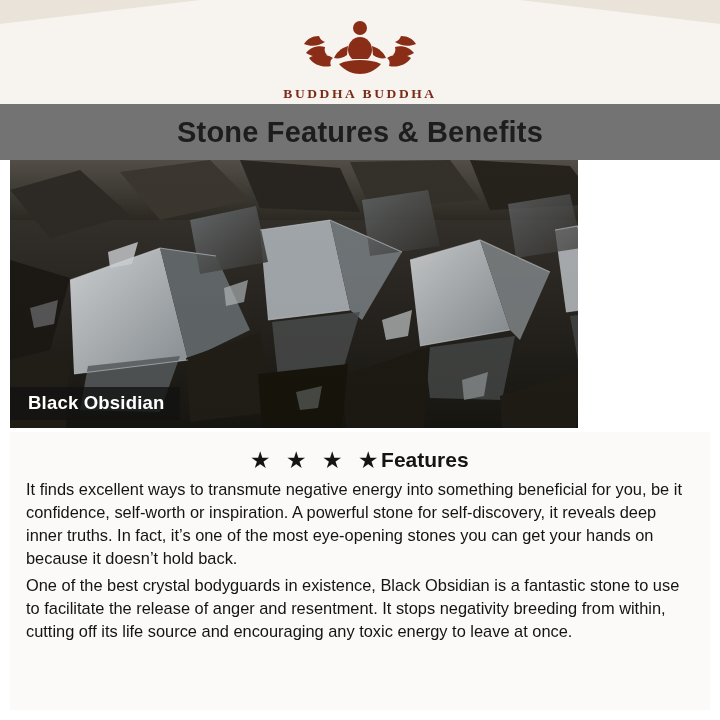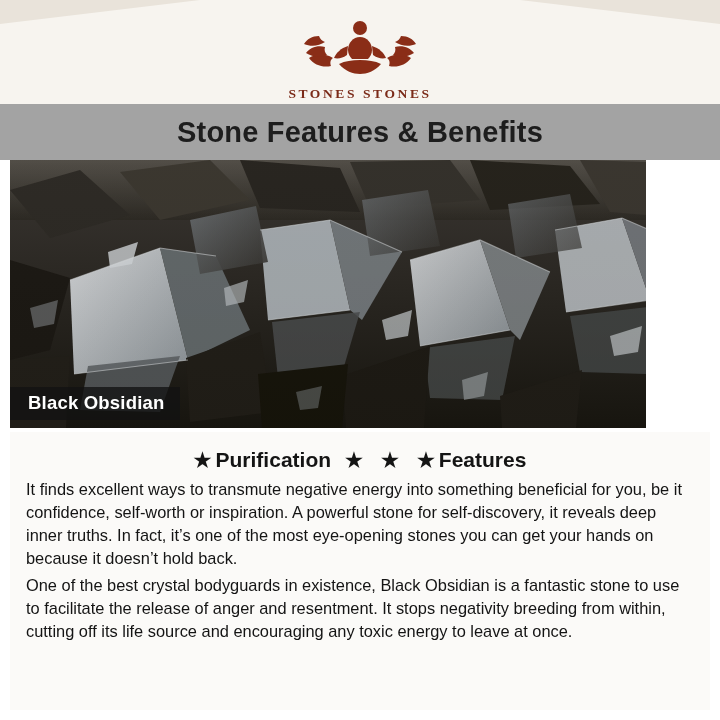--- a/index.html
+++ b/index.html
@@ -58,38 +58,38 @@
     font-weight: bold;
     font-family: "Liberation Serif", serif;
   }
 
   
   .title-bar {
     position: absolute;
     left: 0; top: 104px;
     width: 720px;
     height: 56px;
-    background: #a3a3a3;
+    background: #737373;
     display: flex;
     align-items: center;
     justify-content: center;
   }
   .title-bar .title-text {
     font-size: 29px;
     font-weight: bold;
     color: #1d1d1d;
     font-family: "Liberation Sans", sans-serif;
     letter-spacing: 0.2px;
   }
 
   
   .hero {
     position: absolute;
     left: 10px; top: 160px;
-    width: 636px;
+    width: 568px;
     height: 268px;
     overflow: hidden;
     background: #2a2724;
   }
   .hero .rocks {
     position: absolute;
     left: 0; top: 0;
     width: 700px;
     height: 268px;
   }
@@ -191,21 +191,21 @@
           <path d="M44 50c6 7 14 10 21 10s15-3 21-10c-6-3-13-4-21-4s-15 1-21 4z"></path>
 
           <path d="M38 44c-9-5-18-4-24 0 5 7 14 10 22 8-1-3-1-6 2-8z"></path>
           <path d="M92 44c9-5 18-4 24 0-5 7-14 10-22 8 1-3 1-6-2-8z"></path>
           <path d="M30 33c-8-2-15 1-19 6 6 4 14 5 21 2-2-2-3-5-2-8z"></path>
           <path d="M100 33c8-2 15 1 19 6-6 4-14 5-21 2 2-2 3-5 2-8z"></path>
           <path d="M24 22c-7 0-12 3-15 8 7 3 15 2 21-2-3-1-5-3-6-6z"></path>
           <path d="M106 22c7 0 12 3 15 8-7 3-15 2-21-2 3-1 5-3 6-6z"></path>
         </g>
       </svg>
-      <div class="brand-name">STONES STONES</div>
+      <div class="brand-name">BUDDHA BUDDHA</div>
     </div>
   </div>
 
   <div class="title-bar">
     <div class="title-text">Stone Features &amp; Benefits</div>
   </div>
 
   <div class="hero">
     <svg class="rocks" viewBox="0 0 700 268" preserveAspectRatio="none">
       <defs>
@@ -289,21 +289,20 @@
     </svg>
 
     <div class="caption">Black Obsidian</div>
   </div>
 
   <div class="body-panel">
 
     <div class="keywords">
       <div class="keyword">
         <span class="star">★</span>
-        <span>Purification</span>
       </div>
       <div class="keyword">
         <span class="star">★</span>
       </div>
       <div class="keyword">
         <span class="star">★</span>
       </div>
       <div class="keyword">
         <span class="star">★</span>
         <span>Features</span>

